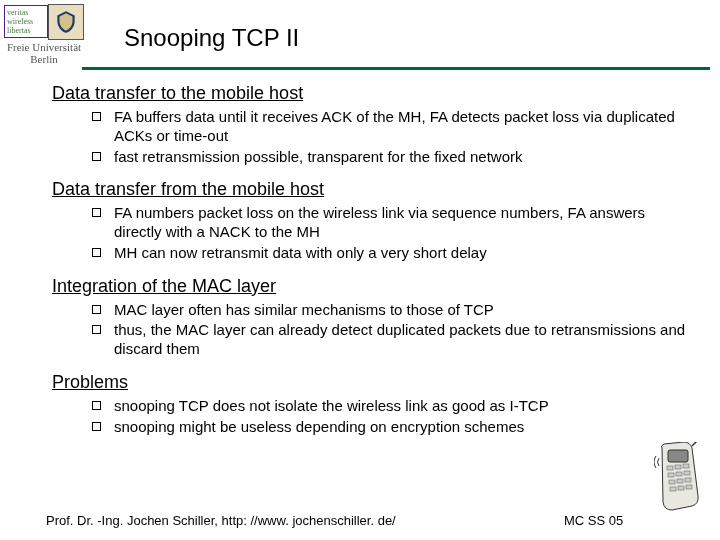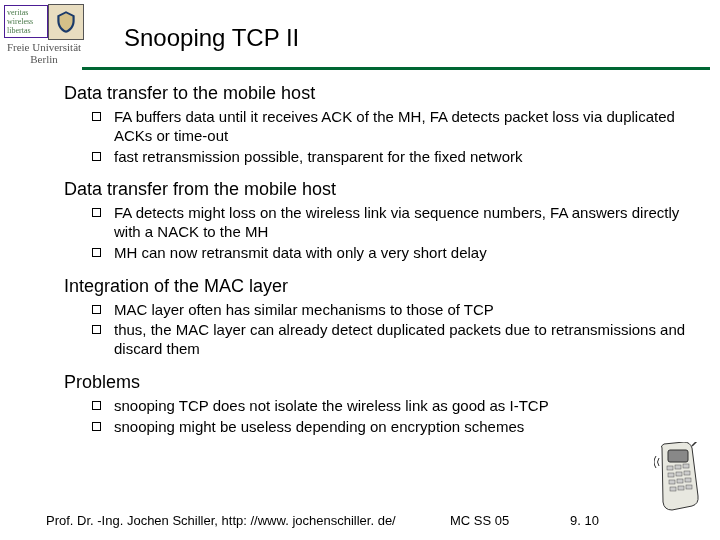--- a/index.html
+++ b/index.html
@@ -66,22 +66,23 @@
   .rule {
     height: 3px;
     background: #006633;
     margin: 2px 10px 4px 82px;
   }
   .content {
     padding: 0 34px 0 48px;
   }
   .section-title {
     font-size: 18px;
-    margin: 13px 0 4px 16px;
+    margin: 13px 0 4px 4px;
     font-weight: normal;
+    text-decoration: underline;
   }
   ul.bullets {
     list-style: none;
     padding: 0 0 0 44px;
     margin: 2px 0 0 0;
   }
   ul.bullets li {
     font-size: 15px;
     line-height: 1.25;
     padding-left: 22px;
@@ -95,21 +96,21 @@
     top: 4px;
     width: 9px;
     height: 9px;
     border: 1px solid #000;
     box-sizing: border-box;
   }
   .footer {
     position: absolute;
     bottom: 12px;
     left: 46px;
-    right: 30px;
+    right: 36px;
     font-size: 13px;
     display: flex;
     justify-content: flex-start;
     align-items: flex-end;
   }
   .footer-left { flex: 1; }
   .footer-mid { width: 120px; text-align: left; }
   .footer-right { width: 120px; text-align: left; }
   .phone {
     position: absolute;
@@ -145,41 +146,40 @@
 
 <div class="content">
   <div class="section-title">Data transfer to the mobile host</div>
   <ul class="bullets">
     <li>FA buffers data until it receives ACK of the MH, FA detects packet loss via duplicated ACKs or time-out</li>
     <li>fast retransmission possible, transparent for the fixed network</li>
   </ul>
 
   <div class="section-title">Data transfer from the mobile host</div>
   <ul class="bullets">
-    <li>FA detects might loss on the wireless link via sequence numbers, FA answers directly with a NACK to the MH</li>
+    <li>FA numbers packet loss on the wireless link via sequence numbers, FA answers directly with a NACK to the MH</li>
     <li>MH can now retransmit data with only a very short delay</li>
   </ul>
 
   <div class="section-title">Integration of the MAC layer</div>
   <ul class="bullets">
     <li>MAC layer often has similar mechanisms to those of TCP</li>
     <li>thus, the MAC layer can already detect duplicated packets due to retransmissions and discard them</li>
   </ul>
 
   <div class="section-title">Problems</div>
   <ul class="bullets">
     <li>snooping TCP does not isolate the wireless link as good as I-TCP</li>
     <li>snooping might be useless depending on encryption schemes</li>
   </ul>
 </div>
 
 <div class="footer">
   <div class="footer-left">Prof. Dr. -Ing. Jochen Schiller, http: //www. jochenschiller. de/</div>
   <div class="footer-mid">MC SS 05</div>
-  <div class="footer-right">9. 10</div>
 </div>
 
 <div class="phone">
 <svg viewBox="0 0 52 76">
   <path d="M8 6 Q6 4 10 2 L30 0 Q36 0 38 6 L44 54 Q45 62 38 64 L18 68 Q10 68 9 60 Z" fill="#e8e8e0" stroke="#333" stroke-width="1"></path>
   <line x1="38" y1="4" x2="48" y2="-6" stroke="#333" stroke-width="1.5"></line>
   <rect x="14" y="8" width="20" height="12" rx="2" fill="#888" stroke="#333"></rect>
   <g fill="#ccc" stroke="#555" stroke-width="0.5">
     <rect x="13" y="24" width="6" height="4"></rect>
         <rect x="21" y="23" width="6" height="4"></rect>

